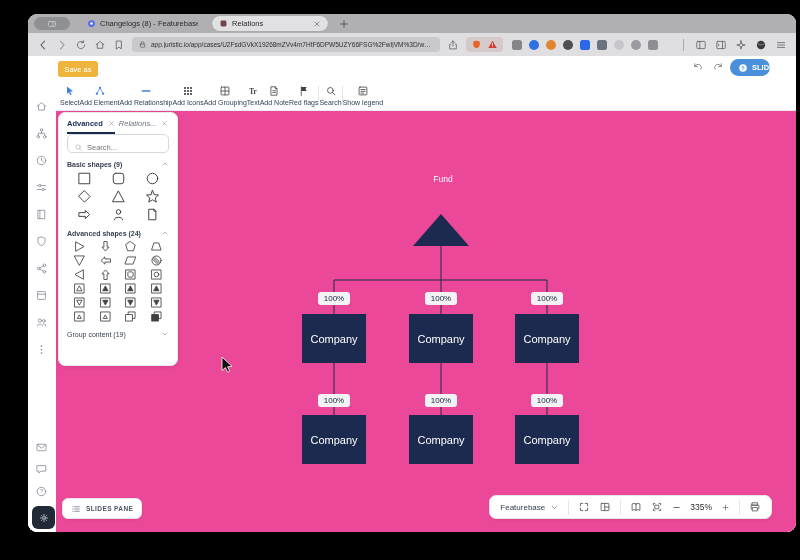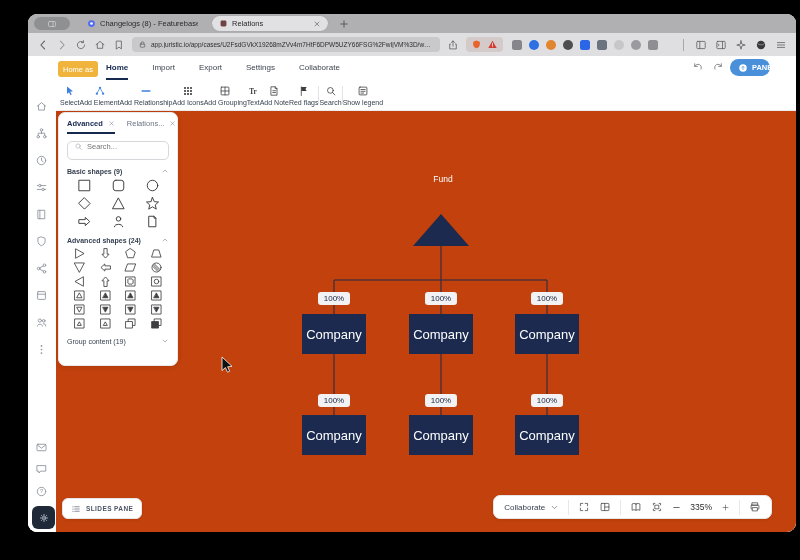--- a/index.html
+++ b/index.html
@@ -58,39 +58,39 @@
   .rail-ic { position:absolute; left:7px; width:13px; height:13px; color:#8a8f98; cursor:pointer; }
   .rail-badge { position:absolute; left:4px; top:450px; width:23px; height:23px; border-radius:6px; background:#1f2937; color:#cbd5e1; display:flex; align-items:center; justify-content:center; cursor:pointer; }
   .rail-badge span { width:12px; height:12px; }
 
   
   .panel { position:absolute; left:30px; top:56px; width:120px; height:254px; background:#fff; border:1px solid #e9e9eb; border-radius:7px; box-shadow:0 1px 5px rgba(0,0,0,.10); padding:6px 8px; }
   .ptabs { display:flex; align-items:center; font-size:7.5px; color:#6b7280; }
   .ptab { display:flex; align-items:center; gap:5px; cursor:pointer; padding-bottom:4px; border-bottom:2px solid transparent; }
   .ptab.active { color:#16294e; font-weight:bold; border-bottom-color:#16294e; }
   .ptab .x { width:7px; height:7px; color:#6b7280; }
-  .ptab + .ptab { margin-left:12px; }
-  .searchbox { margin-top:7px; height:19px; border:1px solid #d6d8dc; border-radius:5px; display:flex; align-items:flex-start; gap:4px; padding:0 6px; }
+  .ptab + .ptab { margin-left:4px;font-style:italic; }
+  .searchbox { height:19px; border:1px solid #d6d8dc; border-radius:5px; display:flex; align-items:flex-end; gap:4px; padding:0 6px; }
   .searchbox .sic { width:9px; height:9px; color:#9ca3af; flex:0 0 auto; }
   .searchbox input { border:none; outline:none; width:100%; font-size:7.5px; color:#374151; font-family:inherit; background:transparent; }
   .sechead { margin-top:7px; display:flex; align-items:center; justify-content:space-between; font-size:7px; font-weight:bold; color:#374151; cursor:pointer; }
   .sechead .chev { width:8px; height:8px; color:#6b7280; }
   .sgrid { display:grid; margin-top:3px; }
   .sgrid.basic { grid-template-columns:repeat(3,1fr); row-gap:3px; }
   .sgrid.adv { grid-template-columns:repeat(4,1fr); row-gap:1px; }
   .scell { display:flex; align-items:center; justify-content:center; cursor:pointer; color:#3f3f42; }
   .sgrid.basic .scell span { width:15px; height:15px; }
   .sgrid.adv .scell span { width:13px; height:13px; }
 
   
-  .canvas { position:absolute; left:28px; top:55px; right:0; bottom:0; background:#c2410c; }
+  .canvas { position:absolute; left:28px; top:55px; right:0; bottom:0; background:#ec4899; }
   .connectors { position:absolute; left:0; top:0; width:740px; height:421px; pointer-events:none; }
   .fund-label { position:absolute; left:357px; top:63px; width:60px; text-align:center; font-size:8.5px; color:#fff; }
   .pct { position:absolute; width:32px; height:13px; background:#f2f2f4; border-radius:3px; font-size:8px; color:#16213c; display:flex; align-items:center; justify-content:center; cursor:pointer; }
-  .cbox { position:absolute; width:64px; height:40px; background:var(--navy,#1b2a4e); color:#fff; font-size:13px; display:flex; align-items:center; justify-content:center; cursor:pointer; }
+  .cbox { position:absolute; width:64px; height:49px; background:var(--navy,#1b2a4e); color:#fff; font-size:11px; display:flex; align-items:center; justify-content:center; cursor:pointer; }
 
   
   .slidespane { position:absolute; left:34px; bottom:13px; height:21px; padding:0 8px; background:#fff; border:1px solid #e6e6e9; border-radius:6px; box-shadow:0 1px 3px rgba(0,0,0,.08); display:flex; align-items:center; gap:5px; cursor:pointer; }
   .slidespane .lic { width:10px; height:10px; color:#4b5563; }
   .slidespane .txt { font-size:6.5px; font-weight:bold; letter-spacing:.4px; color:#4b5563; }
   .viewbar { position:absolute; right:24px; bottom:13px; height:24px; background:#fff; border:1px solid #e6e6e9; border-radius:7px; box-shadow:0 1px 3px rgba(0,0,0,.08); display:flex; align-items:center; gap:9px; padding:0 10px; }
   .viewbar .vic { width:12px; height:12px; color:#4a4a4d; cursor:pointer; }
   .viewbar .small { width:9px; height:9px; }
   .layoutsel { display:flex; align-items:center; gap:5px; cursor:pointer; }
   .layoutsel .lbl { font-size:8px; color:#374151; }
@@ -239,28 +239,21 @@
           <svg class="ic" viewBox="0 0 20 20" fill="none" stroke="currentColor" stroke-width="1.3" stroke-linecap="round" stroke-linejoin="round">
             <path d="M4 6 H16 M4 10 H16 M4 14 H16"></path>
           </svg>
         </span>
     </div>
   </div>
 
   <div class="app">
 
     <div class="appbar"></div>
-    <button class="saveas">Home as</button>
-    <div class="menu" id="menu-tabs">
-        <div class="mtab active">Home</div>
-        <div class="mtab">Import</div>
-        <div class="mtab">Export</div>
-        <div class="mtab">Settings</div>
-        <div class="mtab">Collaborate</div>
-      </div>
+    <button class="saveas">Save as</button>
     <div class="histbtns">
       <span>
           <svg class="ic" viewBox="0 0 20 20" fill="none" stroke="currentColor" stroke-width="1.3" stroke-linecap="round" stroke-linejoin="round">
             <path d="M4.5 4.5 V9 H9"></path>
             <path d="M4.8 8.7 C6.2 6 9.5 4.7 12.3 6 C15.2 7.3 16.4 10.7 15 13.5"></path>
           </svg>
         </span>
       <span>
           <svg class="ic" viewBox="0 0 20 20" fill="none" stroke="currentColor" stroke-width="1.3" stroke-linecap="round" stroke-linejoin="round">
             <path d="M15.5 4.5 V9 H11"></path>
@@ -268,21 +261,21 @@
           </svg>
         </span>
     </div>
     <button class="sharebtn">
       <span>
           <svg class="ic" viewBox="0 0 20 20" fill="none" stroke="currentColor" stroke-width="1.3" stroke-linecap="round" stroke-linejoin="round">
             <circle cx="10" cy="10" r="7.5" fill="#fff" stroke="none"></circle>
             <path d="M10 13.5 V7 M7.3 9.5 L10 6.8 L12.7 9.5" stroke="#4a8fd9"></path>
           </svg>
         </span>
-      <span>PANE</span>
+      <span>SLIDES</span>
     </button>
 
     <div class="toolrow" id="tools">
         <div class="tool">
           <span class="ticon blue">
             <svg class="ic" viewBox="0 0 20 20" fill="none" stroke="currentColor" stroke-width="1.3" stroke-linecap="round" stroke-linejoin="round">
               <path d="M5 2.5 L15 10.5 L10.4 11.2 L12.8 16 L10.7 17 L8.3 12.2 L5 14.8 Z" fill="currentColor" stroke="none"></path>
             </svg>
           </span>
           <span class="tlabel">Select</span>
@@ -813,21 +806,21 @@
             <circle cx="4" cy="5.5" r="1" fill="currentColor" stroke="none"></circle>
             <circle cx="4" cy="10" r="1" fill="currentColor" stroke="none"></circle>
             <circle cx="4" cy="14.5" r="1" fill="currentColor" stroke="none"></circle>
           </svg>
         </span>
       <span class="txt">SLIDES PANE</span>
     </div>
 
     <div class="viewbar">
       <div class="layoutsel">
-        <span class="lbl">Collaborate</span>
+        <span class="lbl">Featurebase</span>
         <span class="vic small">
             <svg class="ic" viewBox="0 0 20 20" fill="none" stroke="currentColor" stroke-width="1.3" stroke-linecap="round" stroke-linejoin="round">
               <path d="M5 7.5 L10 12.5 L15 7.5"></path>
             </svg>
           </span>
       </div>
       <div class="vbar-div"></div>
       <span class="vic">
           <svg class="ic" viewBox="0 0 20 20" fill="none" stroke="currentColor" stroke-width="1.3" stroke-linecap="round" stroke-linejoin="round">
             <path d="M4 8 V4 H8 M12 4 H16 V8 M16 12 V16 H12 M8 16 H4 V12"></path>

